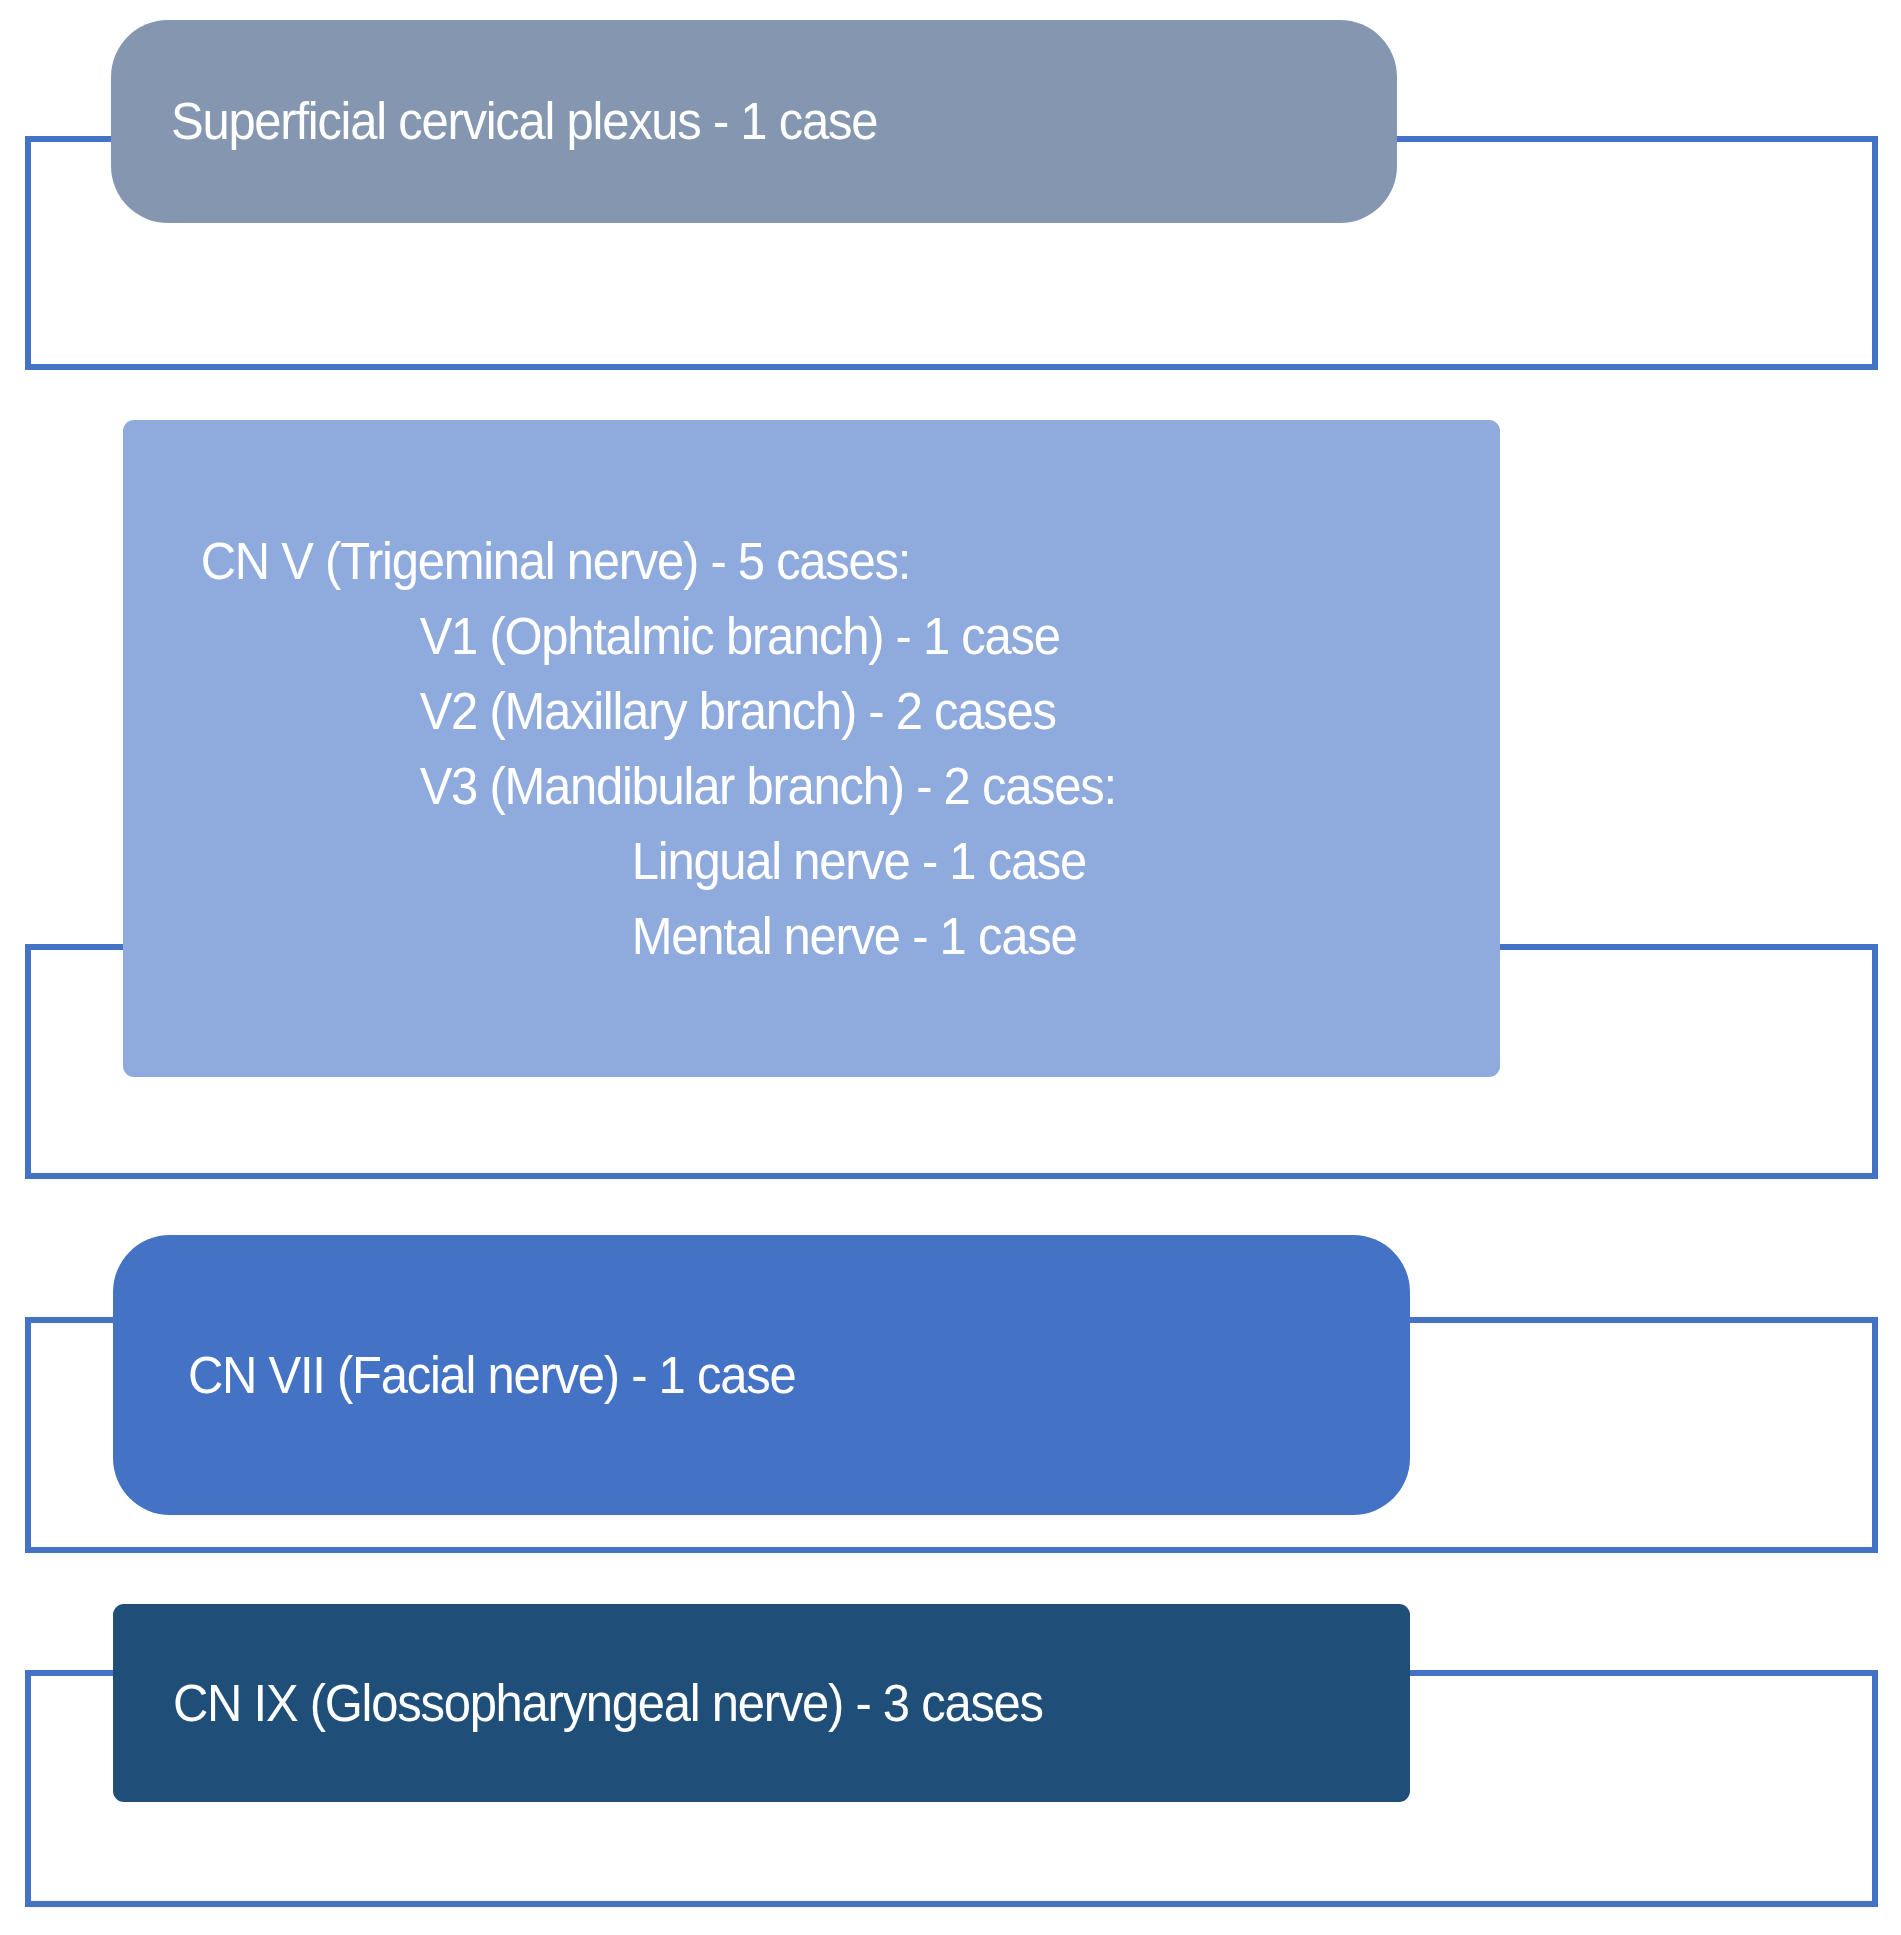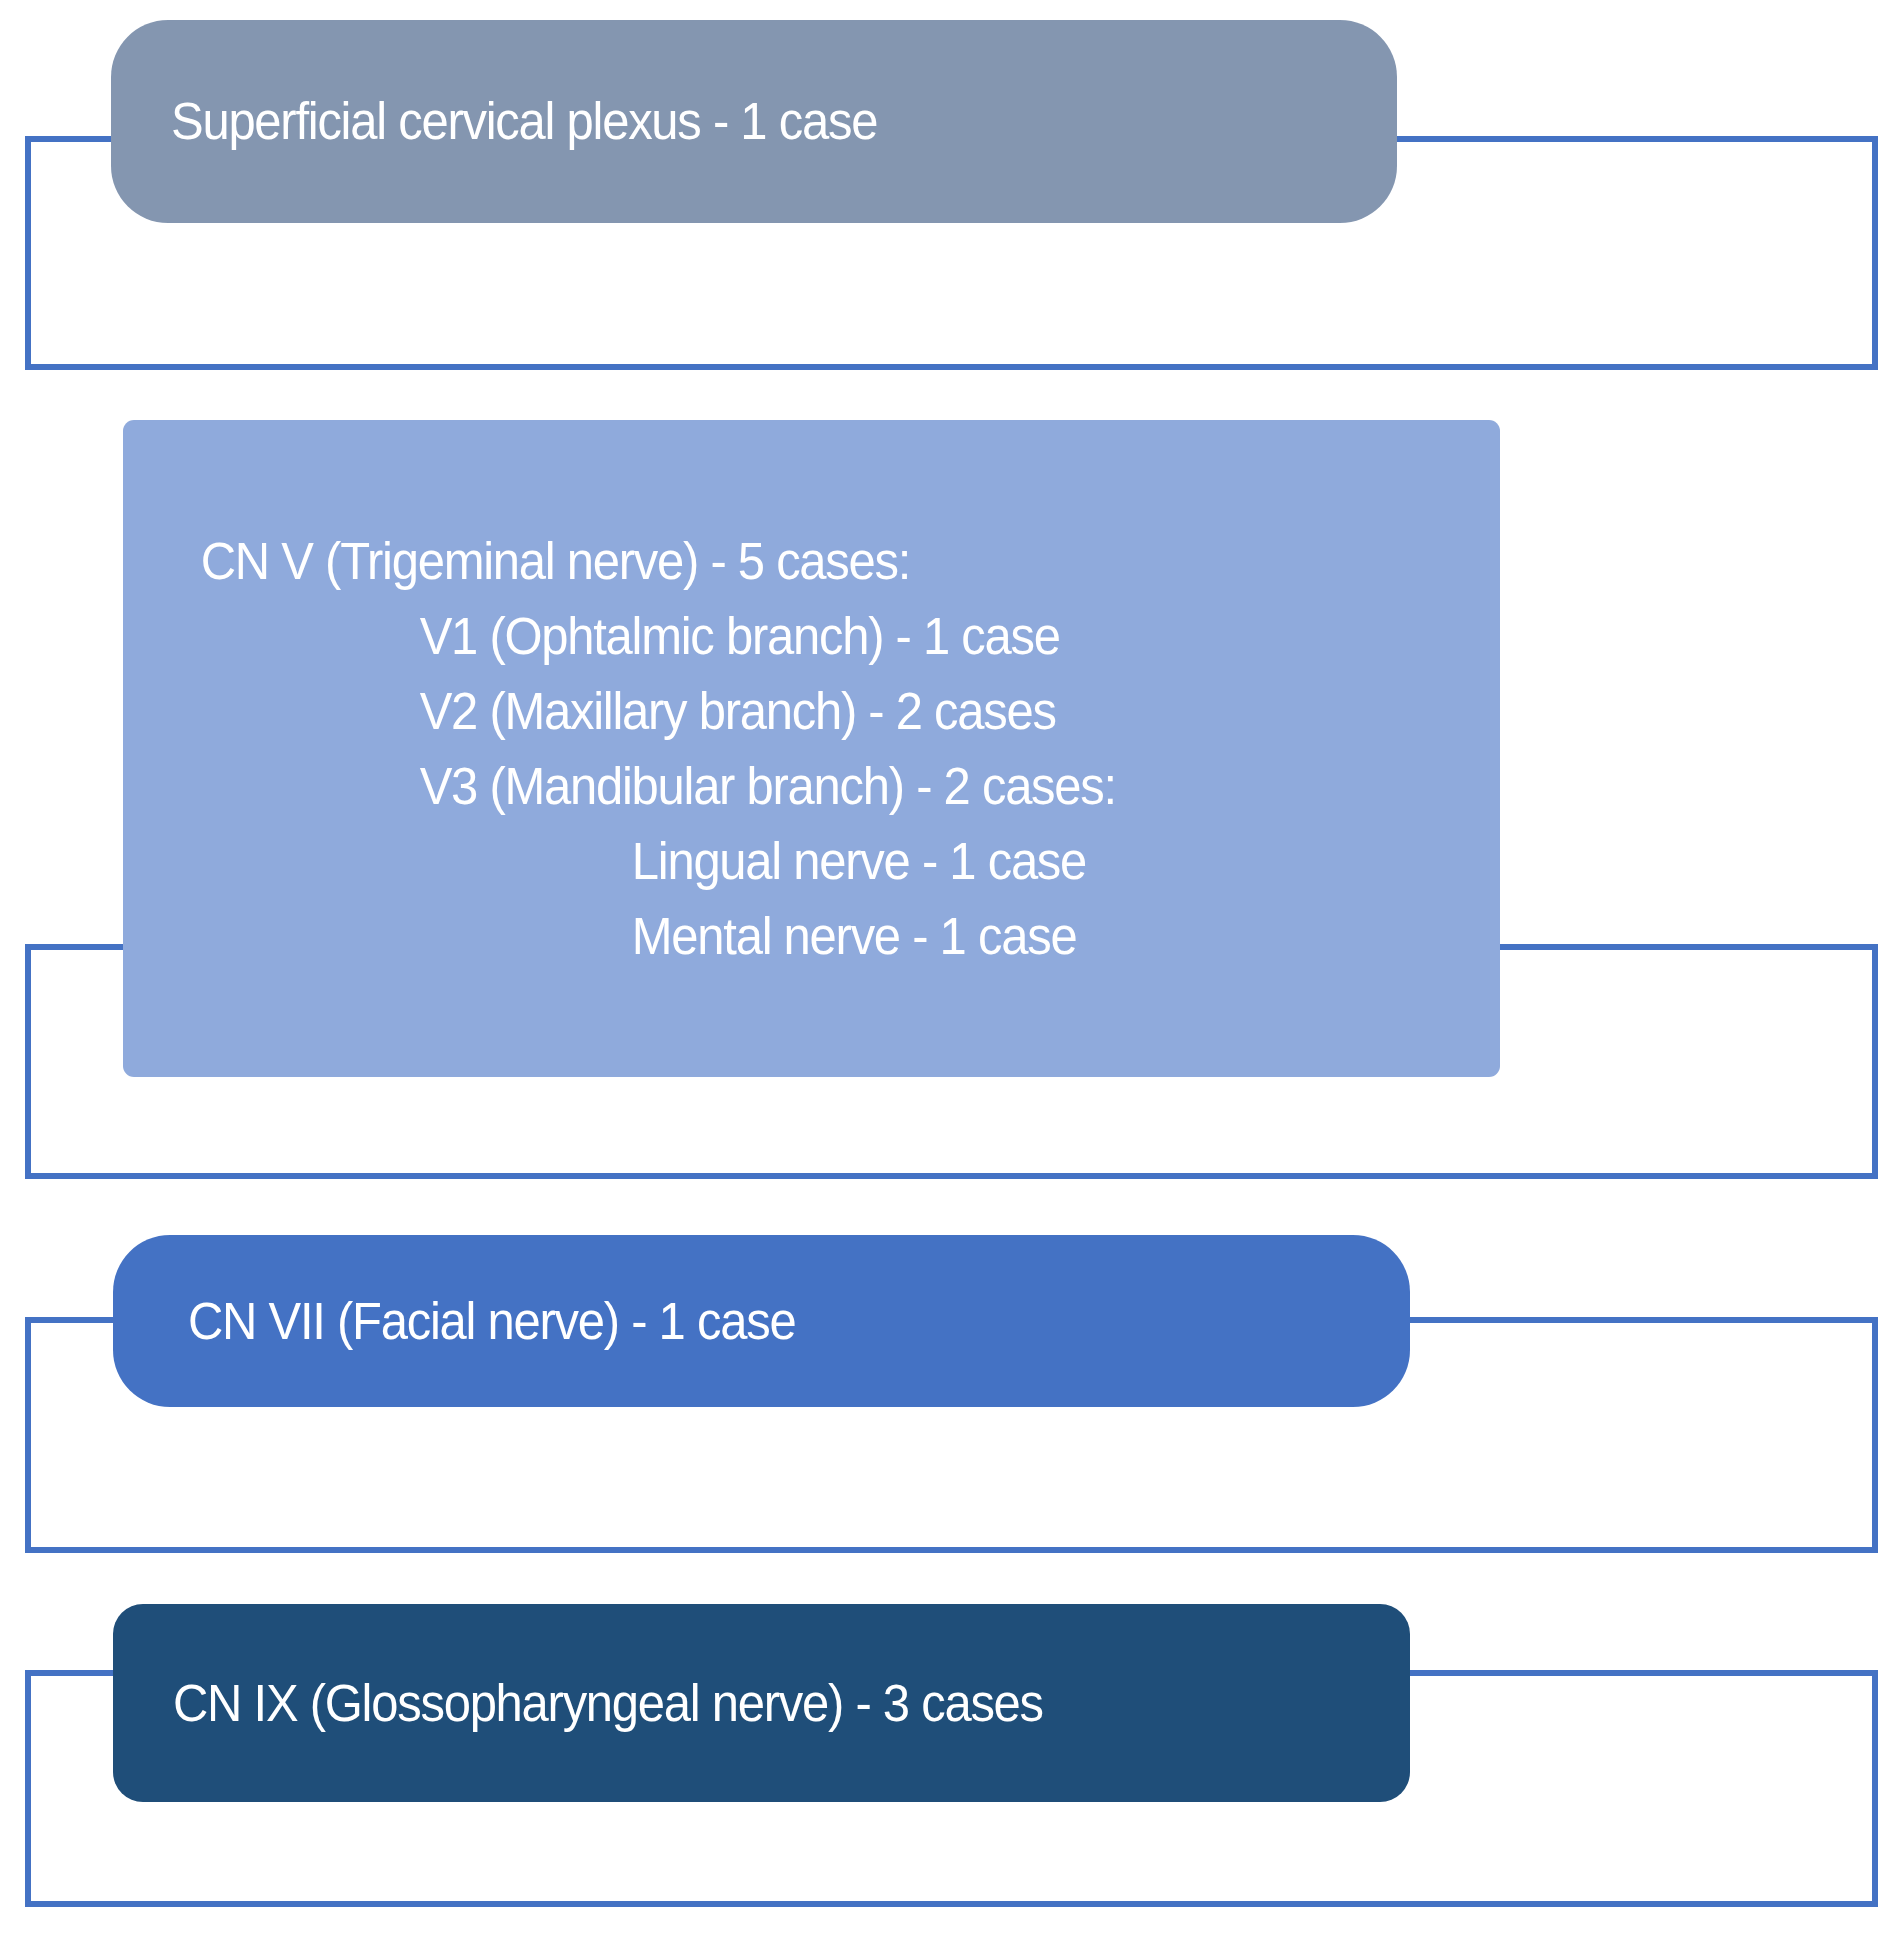--- a/index.html
+++ b/index.html
@@ -51,29 +51,29 @@
     border-radius: 57px;
     padding-left: 60px;
   }
   .node-2 {
     left: 123px; top: 420px; width: 1377px; height: 657px;
     background: var(--light, #8FAADC);
     border-radius: 11px;
     line-height: 75px;
   }
   .node-3 {
-    left: 113px; top: 1235px; width: 1297px; height: 172px;
+    left: 113px; top: 1235px; width: 1297px; height: 280px;
     background: var(--medium, #4472C4);
     border-radius: 57px;
     padding-left: 75px;
   }
   .node-4 {
     left: 113px; top: 1604px; width: 1297px; height: 198px;
     background: var(--dark, #1F4E79);
-    border-radius: 30px;
+    border-radius: 11px;
     padding-left: 60px;
   }
 
   
   .ind-0 { padding-left: 81px; }
   .ind-1 { padding-left: 309px; }
   .ind-2 { padding-left: 530px; }
 </style>
 </head>
 <body style="background: rgb(255, 255, 255);">

